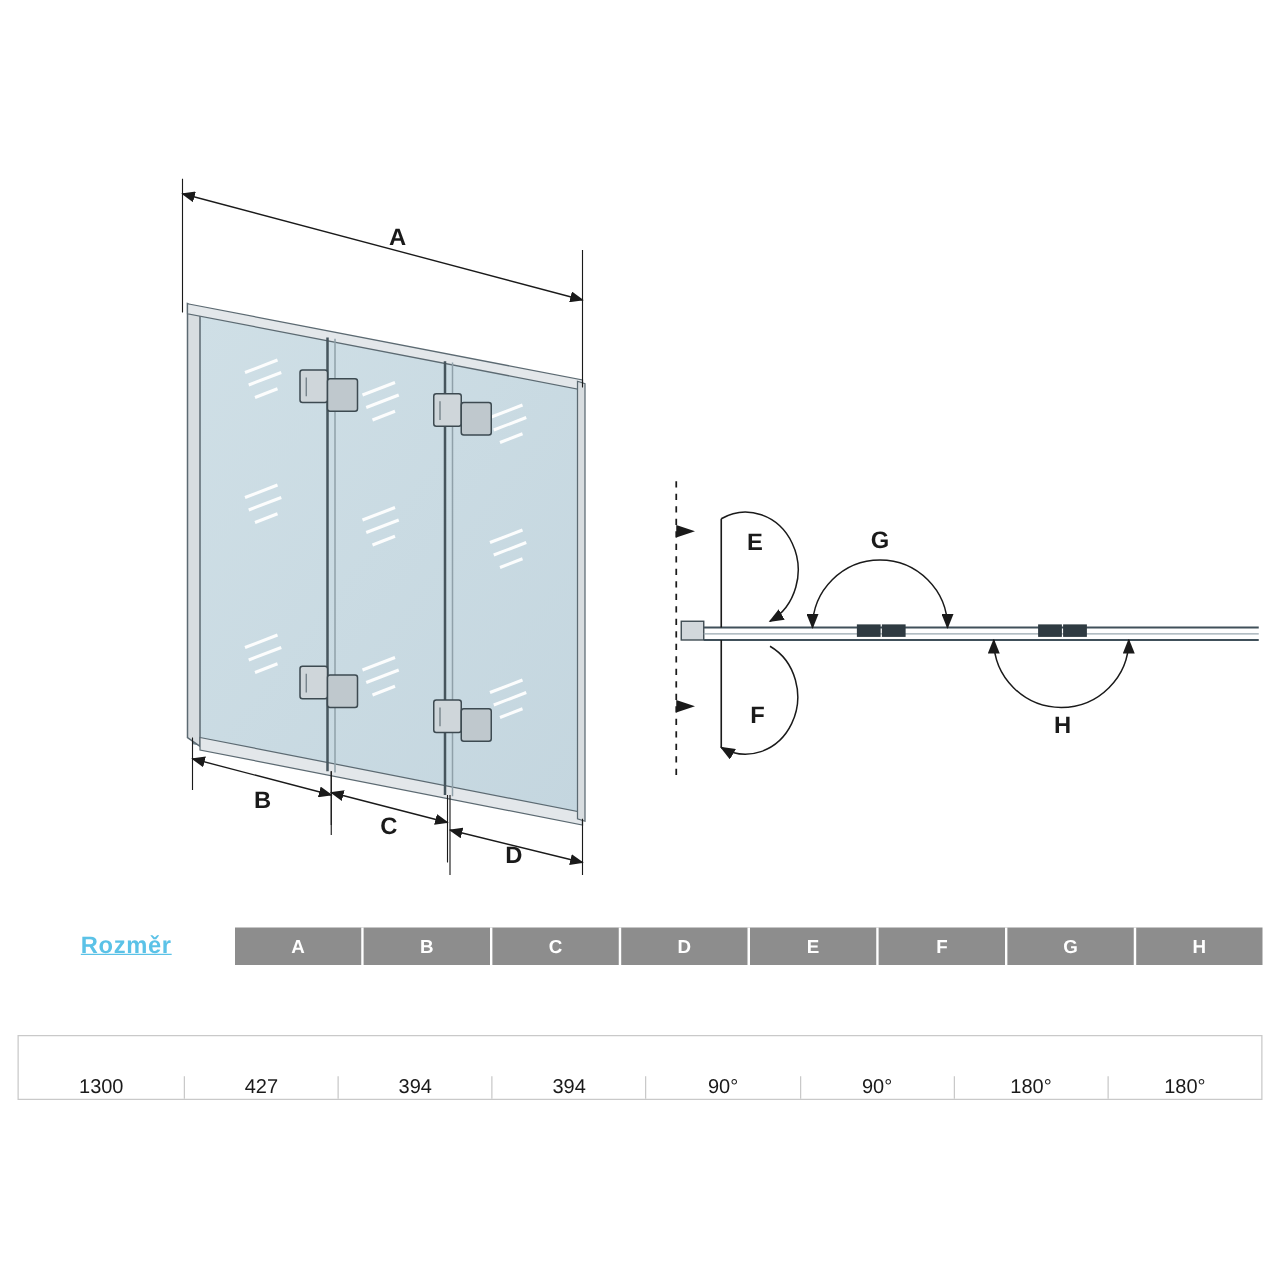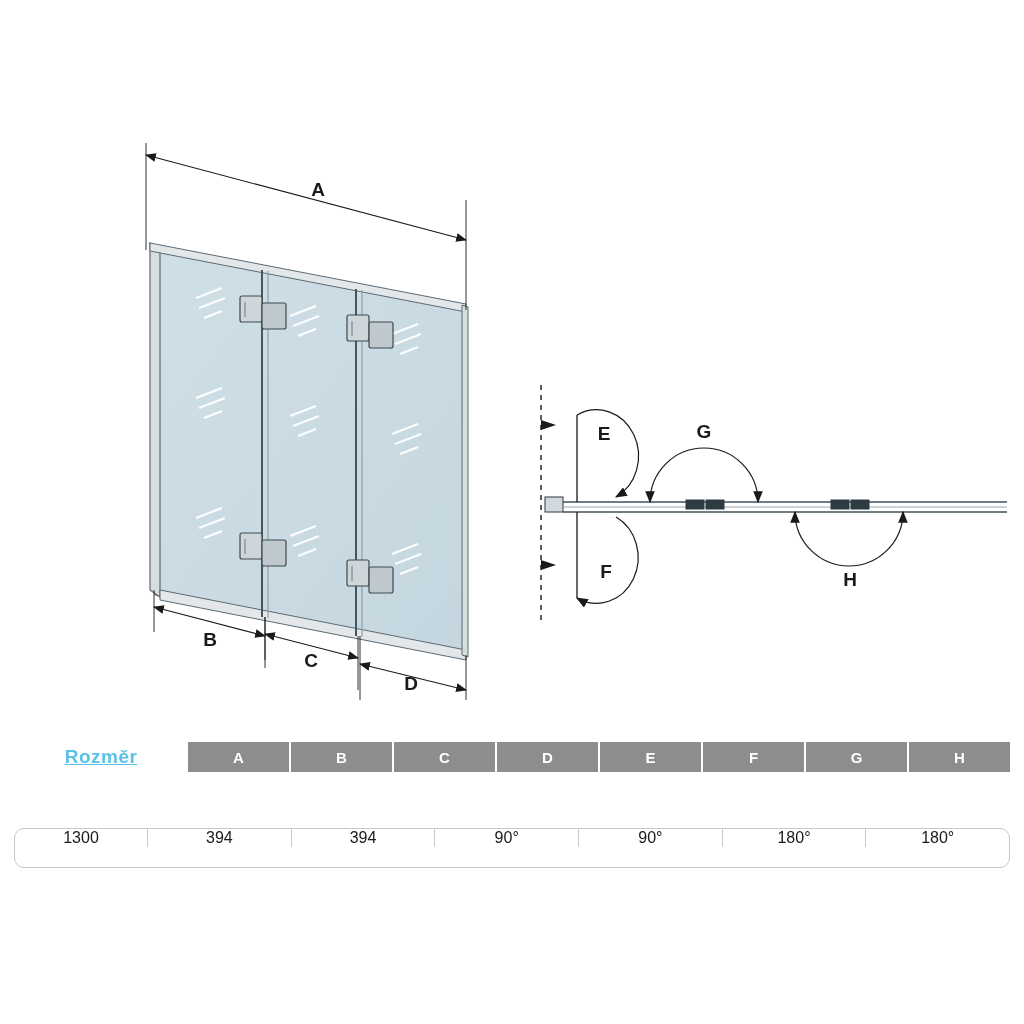--- a/index.html
+++ b/index.html
@@ -65,30 +65,29 @@
     font-weight: bold;
     display: flex;
     align-items: center;
     justify-content: center;
     border-right: 2px solid #ffffff;
   }
   .hdr-cell:last-child { border-right: none; }
 
   .val-row {
     display: flex;
-    align-items: flex-start;
-    height: 40px;
+    align-items: flex-end;
+    height: 52px;
     margin-top: 56px;
     border-top: 1px solid #c9c9c9;
     border-bottom: 1px solid #c9c9c9;
     border-left: 1px solid #c9c9c9;
     border-right: 1px solid #c9c9c9;
     background: #ffffff;
     box-sizing: border-box;
-    border-radius: 10px;
   }
   .val-cell {
     flex: 1 1 0;
     display: flex;
     align-items: center;
     justify-content: center;
     font-size: 16px;
     color: #1a1a1a;
     border-right: 1px solid #c9c9c9;
     box-sizing: border-box;
@@ -255,20 +254,21 @@
       <div class="hdr-cell">C</div>
       <div class="hdr-cell">D</div>
       <div class="hdr-cell">E</div>
       <div class="hdr-cell">F</div>
       <div class="hdr-cell">G</div>
       <div class="hdr-cell">H</div>
     </div>
 
     <div class="val-row">
       <div class="val-cell first">1300</div>
+      <div class="val-cell">427</div>
       <div class="val-cell">394</div>
       <div class="val-cell">394</div>
       <div class="val-cell">90°</div>
       <div class="val-cell">90°</div>
       <div class="val-cell">180°</div>
       <div class="val-cell">180°</div>
     </div>
   </div>
 
 </div>

